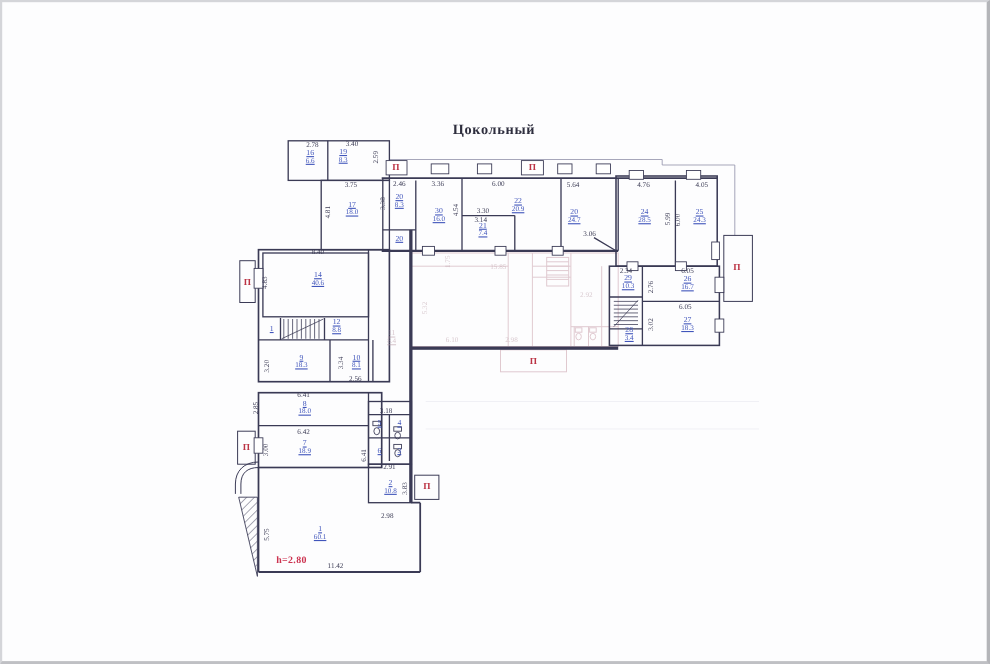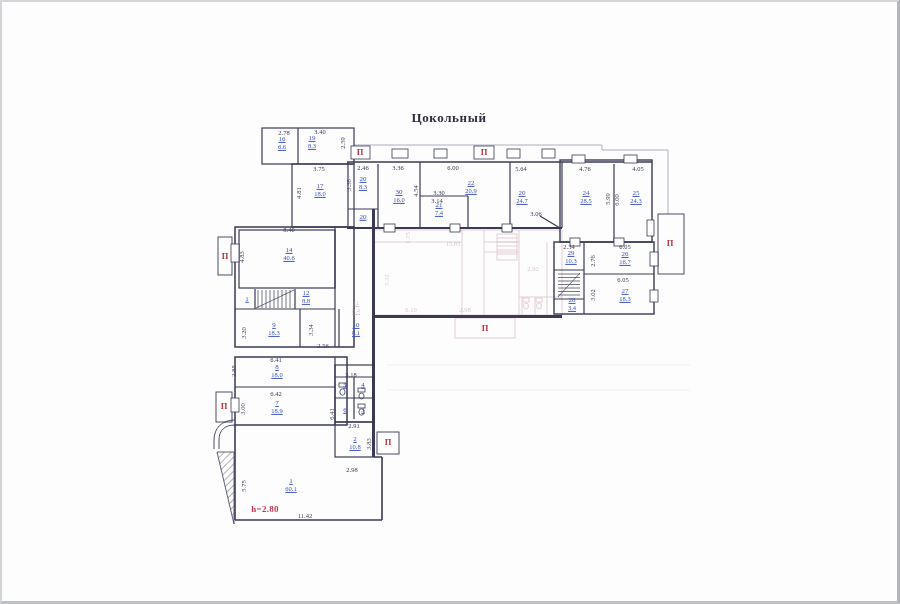--- a/index.html
+++ b/index.html
@@ -277,21 +277,21 @@
           <span class="area">8.8</span>
         </div>
         <div class="room faint" style="left: 354px; top: 305px;">
           <span class="num">11</span>
           <span class="area">8.4</span>
         </div>
         <div class="room" style="left: 272px; top: 327px;">
           <span class="num">9</span>
           <span class="area">18.3</span>
         </div>
-        <div class="room" style="left: 322px; top: 327px; margin-left: 32px;">
+        <div class="room" style="left: 322px; top: 327px;">
           <span class="num">10</span>
           <span class="area">8.1</span>
         </div>
         <div class="room" style="left: 275px; top: 369px;">
           <span class="num">8</span>
           <span class="area">18.0</span>
         </div>
         <div class="room" style="left: 275px; top: 405px;">
           <span class="num">7</span>
           <span class="area">18.9</span>

